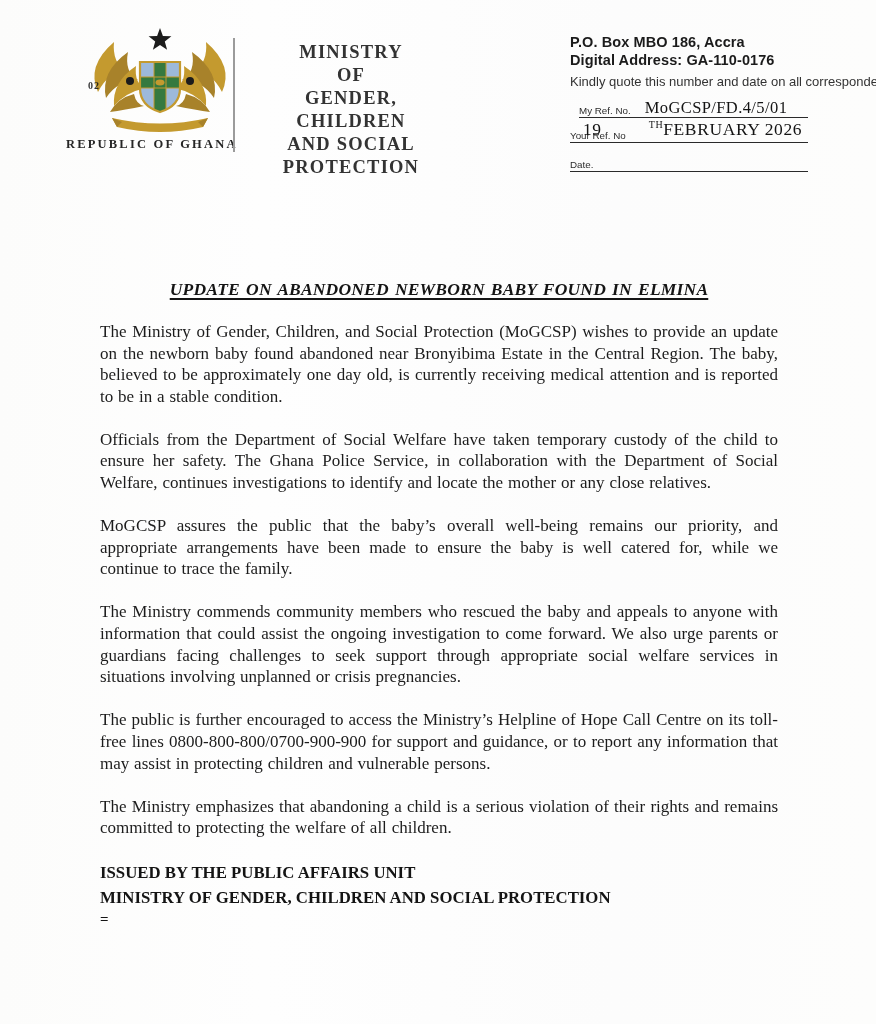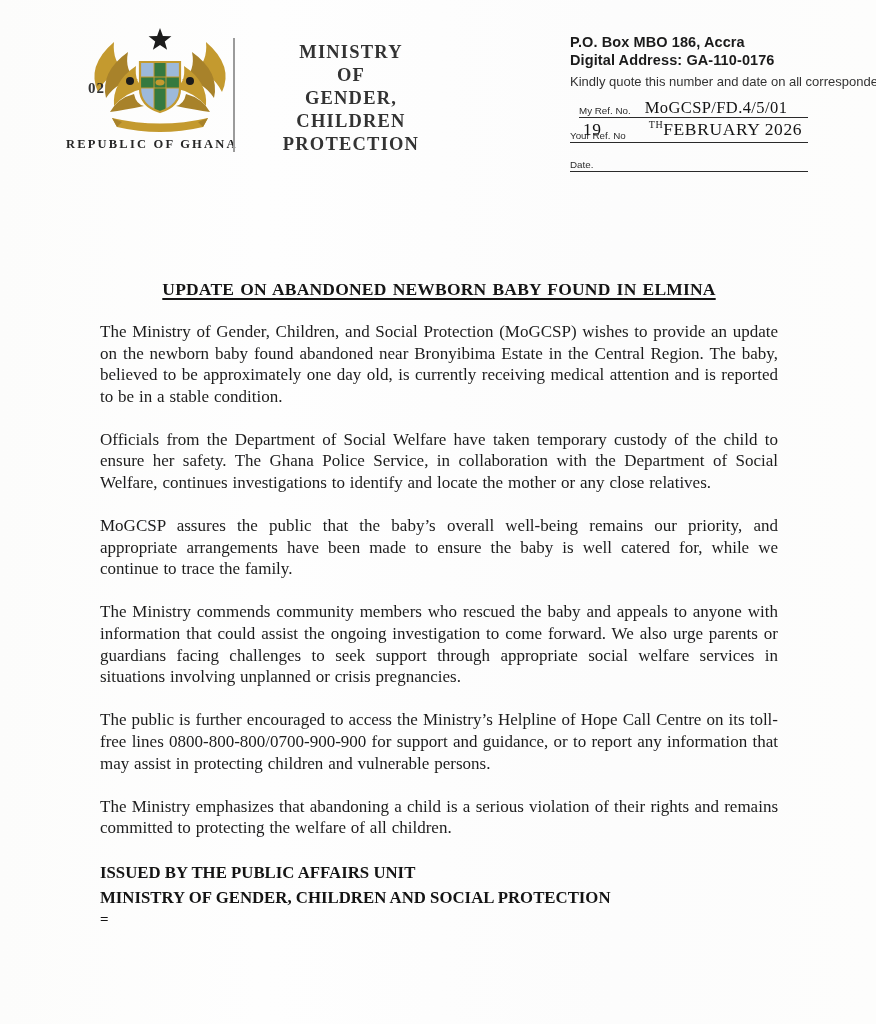--- a/index.html
+++ b/index.html
@@ -13,21 +13,21 @@
     background:linear-gradient(90deg,#fcfcfb 0%,#fefefe 30%,#fcfcfc 70%,#fdfdfc 100%);
     color:var(--ink); overflow:hidden;
     font-family:"Liberation Serif", serif;
   }
 
   
   .letterhead{position:absolute; left:0; top:0; width:876px; height:170px;}
   .emblem{position:absolute; left:84px; top:26px; width:152px; height:112px;}
   .emblem-stamp{
     position:absolute; left:88px; top:80px;
-    font-family:"Liberation Serif",serif; font-size:15px; font-weight:700;
+    font-family:"Liberation Serif",serif; font-size:10px; font-weight:700;
     color:rgba(25,25,25,.88); letter-spacing:1px;
   }
   .republic-caption{
     position:absolute; left:66px; top:137px; width:164px;
     text-align:center; font-family:"Liberation Serif",serif;
     font-size:12.5px; font-weight:600; letter-spacing:2.2px; color:#262626;
     white-space:nowrap;
   }
   .vertical-divider{
     position:absolute; left:233px; top:38px; width:1.5px; height:114px;
@@ -62,21 +62,21 @@
   }
   .date-value sup{font-size:10px; vertical-align:super;margin-left:47px;}
   .date-value .rest{}
 
   
   .doc-body{position:absolute; left:100px; top:279px; width:678px;}
   .doc-title{
     text-align:center; font-weight:700; font-size:17.5px; line-height:21px;
     letter-spacing:0.2px; word-spacing:1.5px;
     text-decoration:underline; text-decoration-thickness:1.6px; text-underline-offset:2.5px;
-    margin:0 0 21px 0; color:#151515;
+    margin:0 0 21px 0; color:#151515;font-style:italic;
   }
   .doc-body p.para{
     margin:0 0 21.5px 0; text-align:justify;
     font-size:17px; line-height:21.6px; color:#1c1c1c; word-spacing:0.6px;
   }
   .doc-footer{margin-top:0; font-weight:700; font-size:16.8px; line-height:25px; color:#141414;}
   .end-mark{font-weight:700; font-size:15px; line-height:18px; color:#141414;}
 
   svg .c-gold{fill:var(--gold);} svg .c-gold2{fill:var(--gold_dark);}
   svg .c-blue{fill:var(--shield_blue);} svg .c-green{fill:var(--cross_green);}
@@ -131,20 +131,21 @@
     <div class="emblem-stamp">02</div>
 
     <div class="republic-caption">REPUBLIC OF GHANA</div>
 
     <div class="vertical-divider"></div>
 
     <div class="ministry-name">
       <div>MINISTRY</div>
       <div>OF</div>
       <div>GENDER, CHILDREN</div>
+      <div>AND SOCIAL</div>
       <div>PROTECTION</div>
     </div>
 
     <div class="contact">
       <div class="bold-line">P.O. Box MBO 186, Accra</div>
       <div class="bold-line">Digital Address: GA-110-0176</div>
       <div class="note">Kindly quote this number and date on all correspondence</div>
 
       <div class="ref-row my-ref">
         <span class="lbl">My Ref. No.</span>

